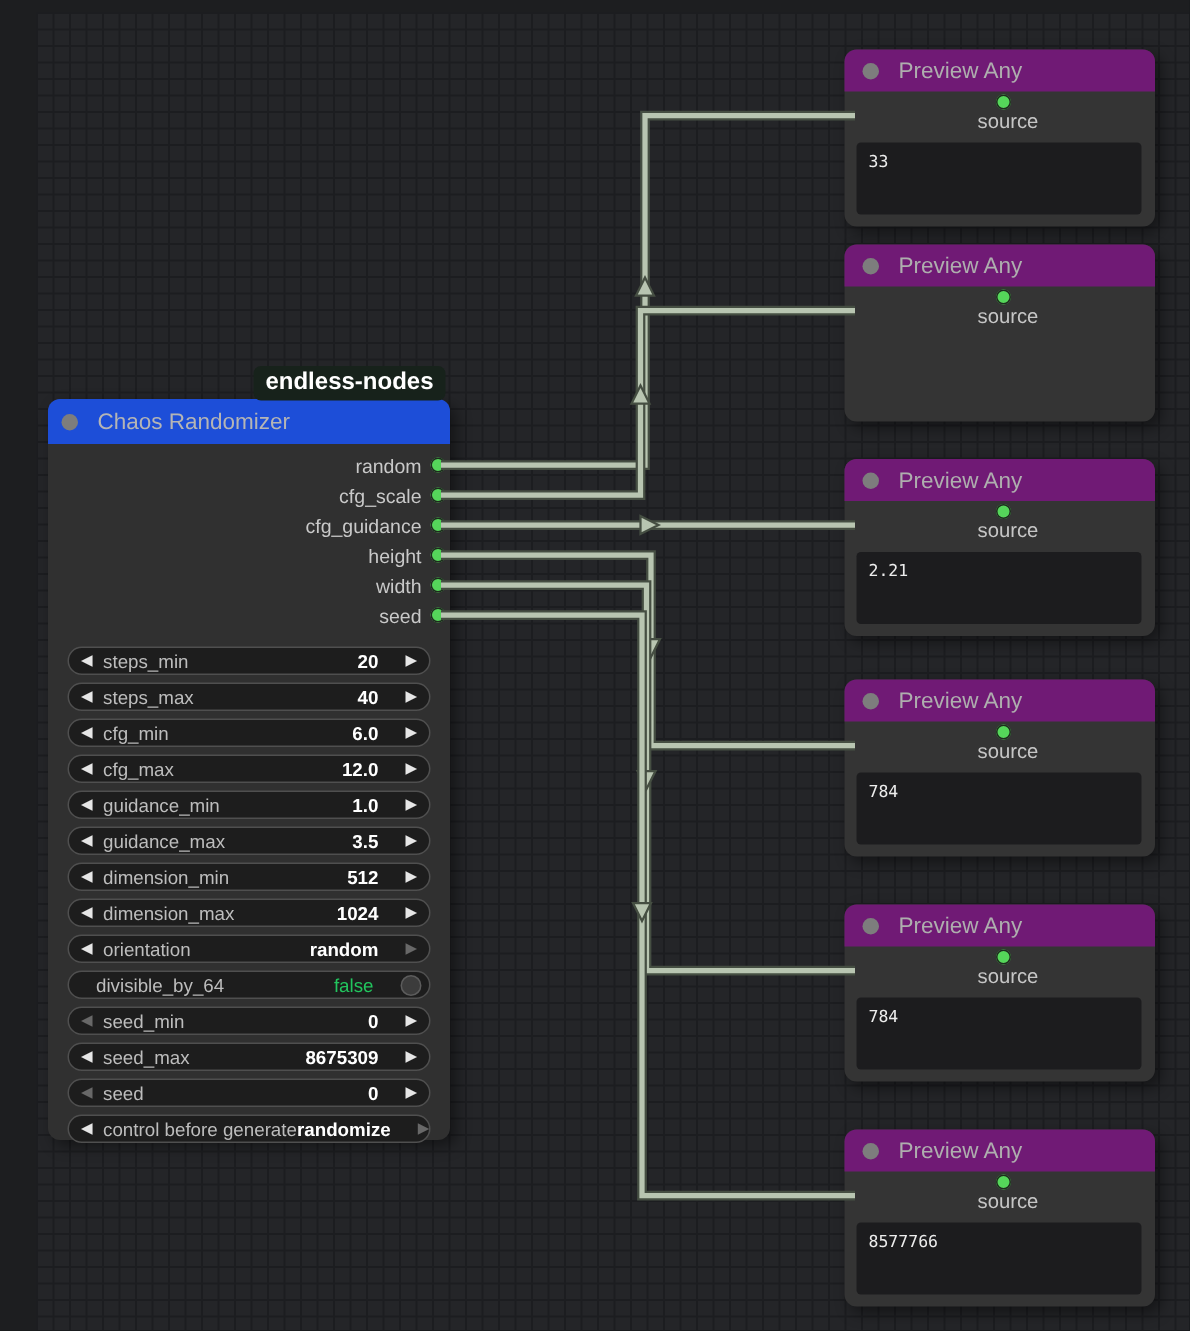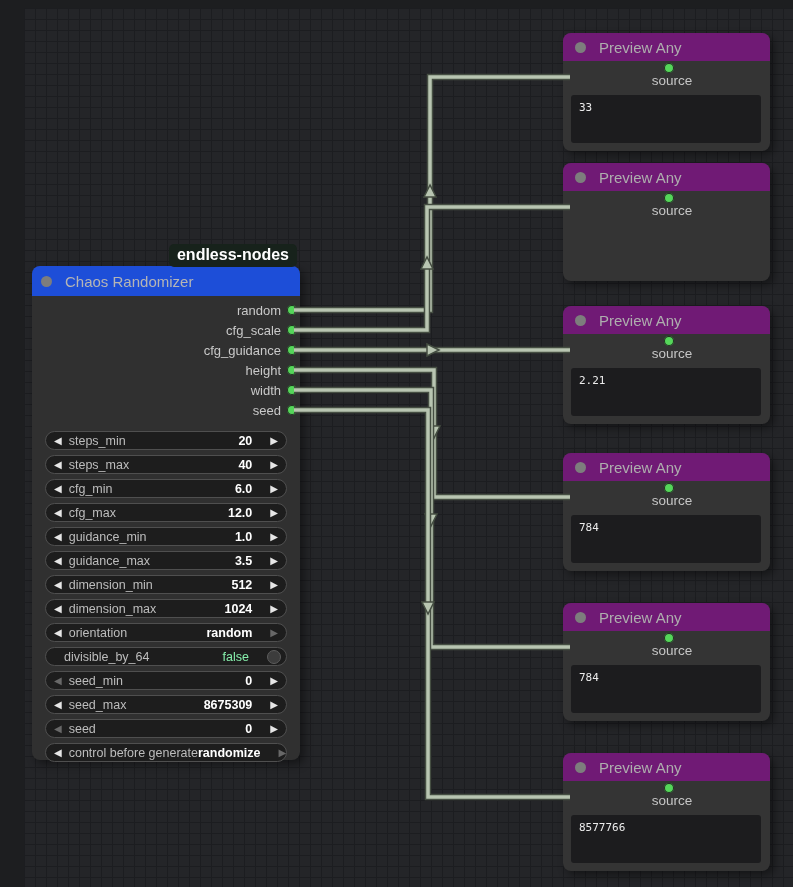--- a/index.html
+++ b/index.html
@@ -31,21 +31,21 @@
   #outputs{margin-top:4px;}
   #widgets{margin-top:11px;padding:0 13px;}
   .widget{position:relative;display:flex;align-items:center;height:19px;margin-bottom:5px;
           background:#1d1d1d;border:1px solid #4f4f4f;border-radius:10px;padding:0 8px;
           box-sizing:border-box;font-size:12.5px;}
   .arr{color:#e6e6e6;font-size:10px;line-height:1;flex:none;cursor:pointer;}
   .arr.dim{color:#686868;}
   .wlabel{color:#bdbdbd;margin-left:7px;white-space:nowrap;}
   .wlabel.indent{margin-left:10px;}
   .wvalue{margin-left:auto;margin-right:18px;color:#fff;font-weight:700;white-space:nowrap;}
-  .wvalue.off{color:#86efac;font-weight:400;}
+  .wvalue.off{color:#22c55e;font-weight:400;}
   .toggle-dot{width:12px;height:12px;border-radius:50%;background:#3c3c3c;
               border:1px solid #5c5c5c;flex:none;margin-right:-3px;}
   
   .preview{width:207px;height:118px;background:#343434;}
   .preview .nheader{height:28px;background:#701a75;padding-left:12px;}
   .preview .ntitle{font-size:15px;color:#aeaeae;}
   .pbody{padding-top:2px;}
   .srcrow{display:flex;align-items:center;height:28px;padding-left:4px;flex-direction:column;}
   .srclabel{margin-left:7px;font-size:13.5px;color:#c6c6c6;}
   .ptext{margin:4px 9px 0 8px;height:48px;box-sizing:border-box;background:#1c1c1e;

